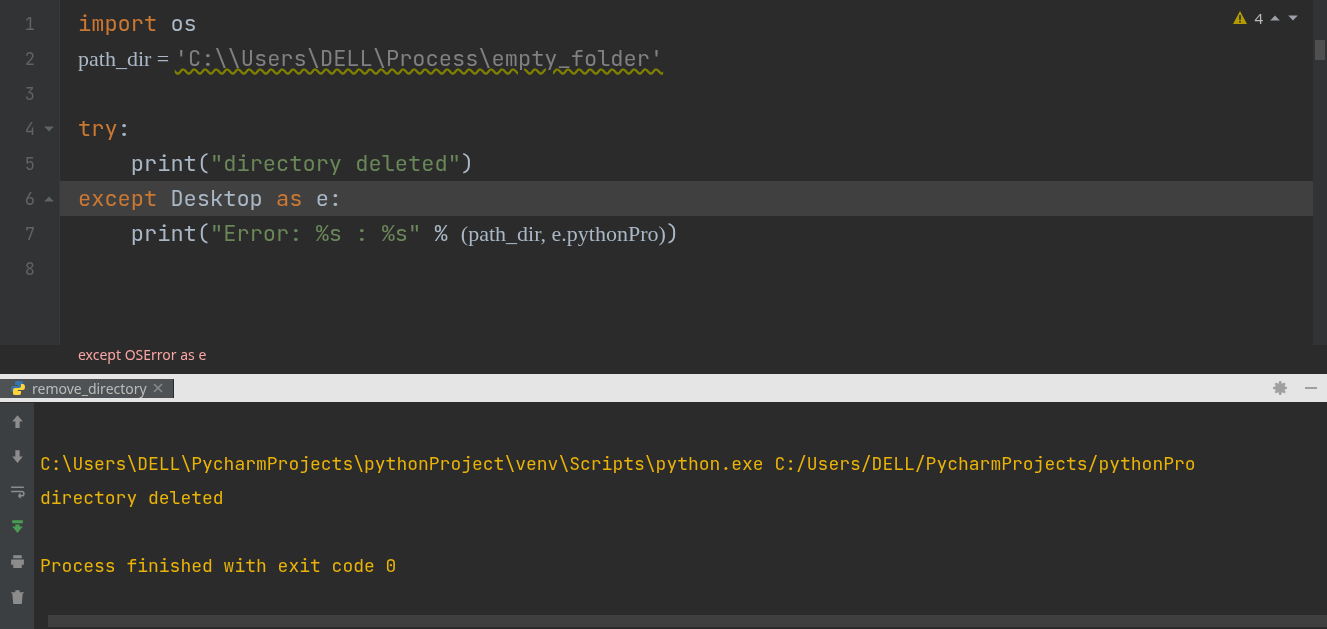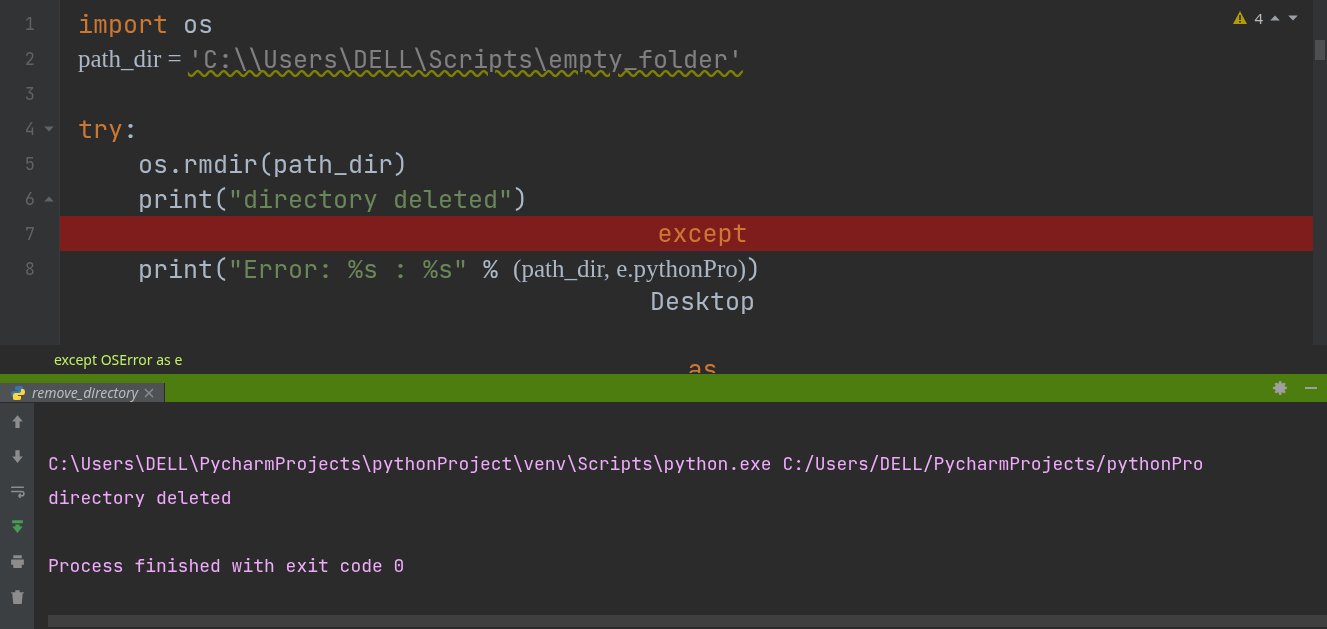--- a/index.html
+++ b/index.html
@@ -34,24 +34,24 @@
     width: 12px; height: 12px;
     fill: #606366;
   }
   .code-col { flex: 1; position: relative; }
   .code-lines { padding-top: 6px; }
   .code-row {
     height: 35px;
     display: flex; align-items: center;
     padding-left: 18px;
     font-family: "JetBrains Mono","Consolas",monospace;
-    font-size: 25px;
+    font-size: 22px;
     white-space: pre;
   }
-  .code-row.hl { background: #7f1d1d; flex-direction: column; }
+  .code-row.hl { background: #404040; }
   .tok-kw  { color: #cc7832; }
   .tok-def { color: #a9b7c6; }
   .tok-str { color: #6a8759; }
   .tok-str-warn { color: #808080; text-decoration-line: underline; text-decoration-style: wavy; text-decoration-color: #808000; }
   .tok-call { color: #a9b7c6; }
   .tok-prn { color: #a9b7c6; }
   .tok-var { color: #a9b7c6; font-family: Liberation Serif, serif; }
 
   .inspections {
     position: absolute; top: 8px; right: 28px;
@@ -63,34 +63,33 @@
   .inspections .chev { width: 12px; height: 12px; fill: #9aa0a6; cursor: pointer; }
 
   .minimap {
     position: absolute; right: 0; top: 0; bottom: 0; width: 14px;
     background: #313335;
   }
   .minimap-chunk { position:absolute; right:2px; left:2px; background:#4f4f4f; }
 
   .breadcrumb {
     height: 28px;
-    padding-left: 54px;
-    display: flex; align-items: center;
-    font-size: 14px; color: #bef264;
+    padding-left: 78px;
+    display: flex; 
+    font-size: 14px; color: #fca5a5;
     background: #2b2b2b;
   }
 
   
   .run-panel { flex: 1; display: flex; flex-direction: column; min-height: 0; }
   .run-tabs {
-    height: 30px; background: #4d7c0f;
+    height: 30px; background: #e5e5e5;
     border-top: 1px solid #2b2b2b; border-bottom: 1px solid #2b2b2b;
-    display: flex; align-items: flex-end;
+    display: flex; align-items: center;
     position: relative;
-    font-style: italic;
   }
   .run-tab {
     display: flex; align-items: center; gap: 6px;
     padding: 0 10px;
     background: #4e5254;
     font-size: 14px; color: #bbbbbb;
     border-right: 1px solid #2b2b2b;
     cursor: pointer;
   }
   .run-tab .py-icon { width: 16px; height: 16px; }
@@ -106,25 +105,25 @@
     flex: 0 0 34px;
     background: #3c3f41;
     display: flex; flex-direction: column; align-items: center;
     padding-top: 10px; gap: 18px;
   }
   .run-toolbar svg { width: 17px; height: 17px; fill: #8c8c8c; cursor: pointer; }
   .run-toolbar .scroll-to-end { fill: #499c54; }
   .run-console {
     flex: 1;
     background: #2b2b2b;
-    padding: 10px 14px;
+    padding: 10px 6px;
     font-family: "JetBrains Mono","Consolas",monospace;
     font-size: 18px;
     line-height: 34px;
-    color: #f0abfc;
+    color: #eab308;
     white-space: pre;
     overflow: hidden;
     position: relative;
   }
   .console-hscroll {
     position: absolute; left: 14px; right: 0; bottom: 2px; height: 12px;
     background: #3f3f3f;
   }
 </style>
 </head>
@@ -162,24 +161,23 @@
           <span>7</span>
         </div>
       <div class="gutter-row">
           <span>8</span>
         </div>
     </div>
 
     <div class="code-col">
       <div class="code-lines">
         <div class="code-row"><span class="tok-kw">import</span><span> </span><span class="tok-def">os</span></div>
-        <div class="code-row"><span class="tok-var">path_dir = </span><span class="tok-str tok-str-warn">'C:\\Users\DELL\Scripts\empty_folder'</span></div>
+        <div class="code-row"><span class="tok-var">path_dir = </span><span class="tok-str tok-str-warn">'C:\\Users\DELL\Process\empty_folder'</span></div>
         <div class="code-row"></div>
         <div class="code-row"><span class="tok-kw">try</span><span class="tok-def">:</span></div>
-        <div class="code-row"><span>    </span><span class="tok-call">os.rmdir(path_dir)</span></div>
         <div class="code-row"><span>    </span><span class="tok-call">print</span><span class="tok-prn">(</span><span class="tok-str">"directory deleted"</span><span class="tok-prn">)</span></div>
         <div class="code-row hl"><span class="tok-kw">except</span><span> </span><span class="tok-def">Desktop</span><span> </span><span class="tok-kw">as</span><span> </span><span class="tok-def">e</span><span class="tok-def">:</span></div>
         <div class="code-row"><span>    </span><span class="tok-call">print</span><span class="tok-prn">(</span><span class="tok-str">"Error: %s : %s"</span><span class="tok-def"> % </span><span class="tok-var">(path_dir, e.pythonPro)</span><span class="tok-prn">)</span></div>
       </div>
 
       <div class="inspections">
         <svg viewBox="0 0 16 16">
             <path fill="#b39b00" d="M8 1 L15 14 H1 Z"></path>
             <rect x="7.2" y="5" width="1.6" height="5" fill="#2b2b2b"></rect>
             <rect x="7.2" y="11" width="1.6" height="1.6" fill="#2b2b2b"></rect>

